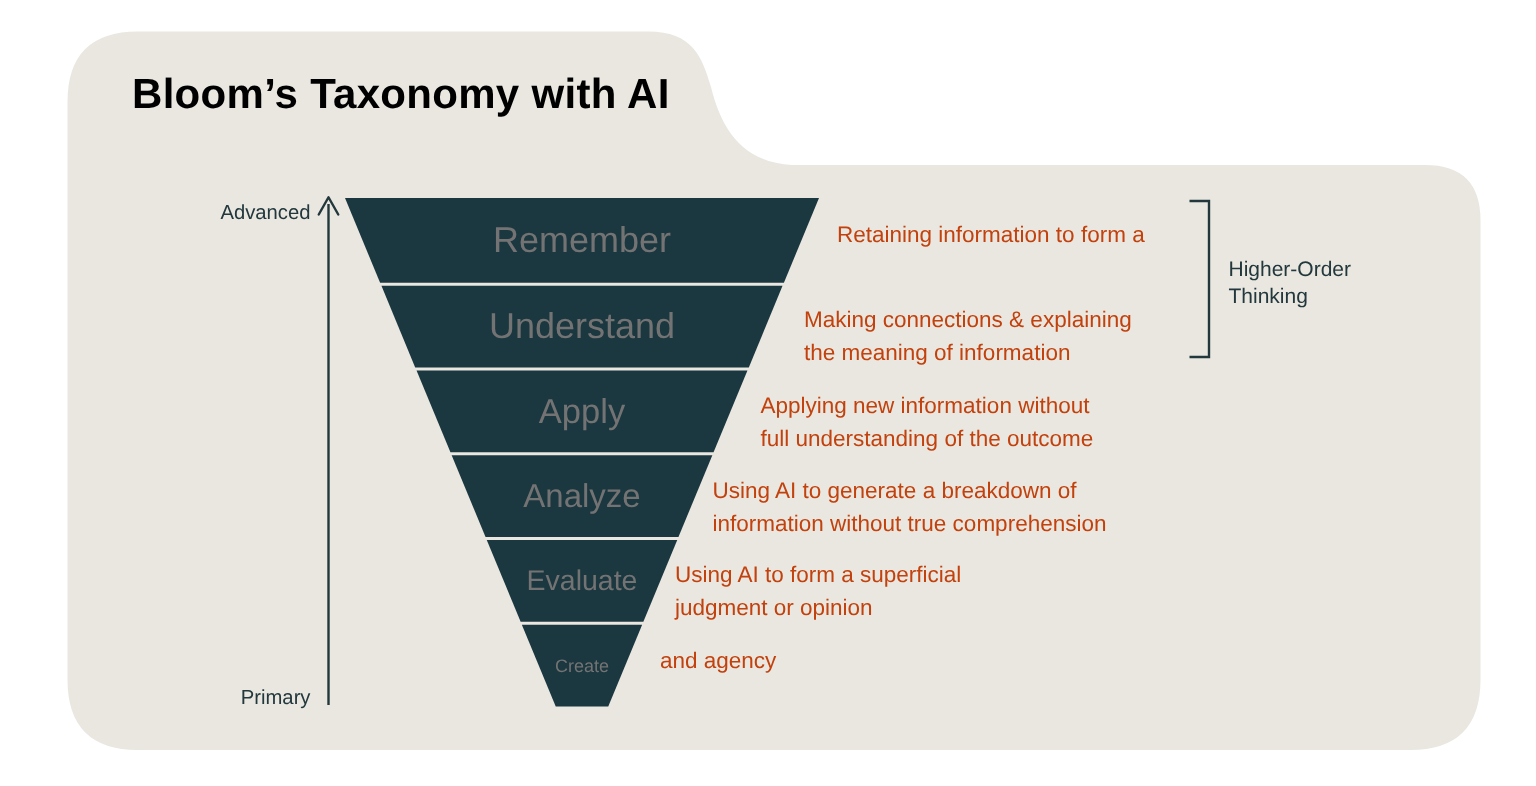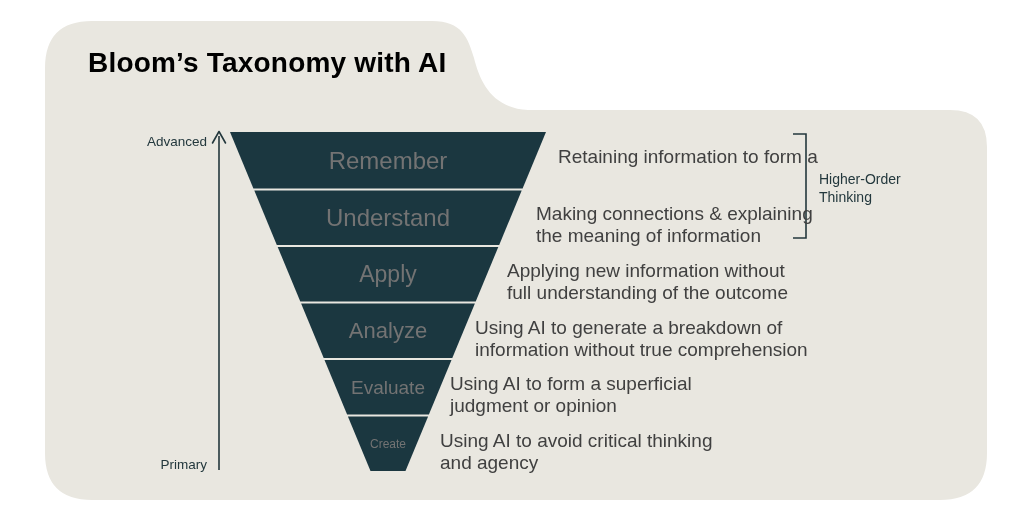--- a/index.html
+++ b/index.html
@@ -55,23 +55,23 @@
   }
   .lvl0 { top: 132px; height: 57px; font-size: 24px; }
   .lvl1 { top: 190px; height: 55px; font-size: 24px; }
   .lvl2 { top: 247px; height: 55px; font-size: 23px; }
   .lvl3 { top: 303px; height: 55px; font-size: 22px; text-align: right; }
   .lvl4 { top: 360px; height: 55px; font-size: 19px; }
   .lvl5 { top: 416px; height: 55px; font-size: 12px; }
 
   .desc {
     position: absolute;
-    font-size: 19px;
+    font-size: 15px;
     line-height: 21.5px;
-    color: #404040;
+    color: #c2410c;
     white-space: nowrap;
   }
   .desc0 { left: 558px; top: 146px; }
   .desc1 { left: 536px; top: 203px; }
   .desc2 { left: 507px; top: 260px; }
   .desc3 { left: 475px; top: 317px; }
   .desc4 { left: 450px; top: 373px; }
   .desc5 { left: 440px; top: 430px; }
 
   #bracket-label {
@@ -141,19 +141,18 @@
   </div>
   <div class="desc desc3">
     <div>Using AI to generate a breakdown of</div>
     <div>information without true comprehension</div>
   </div>
   <div class="desc desc4">
     <div>Using AI to form a superficial</div>
     <div>judgment or opinion</div>
   </div>
   <div class="desc desc5">
-    <div>Using AI to avoid critical thinking</div>
     <div>and agency</div>
   </div>
 
   <div id="bracket-label" class="overlay">Higher-Order Thinking</div>
 
 </div>
 
 </body></html>

